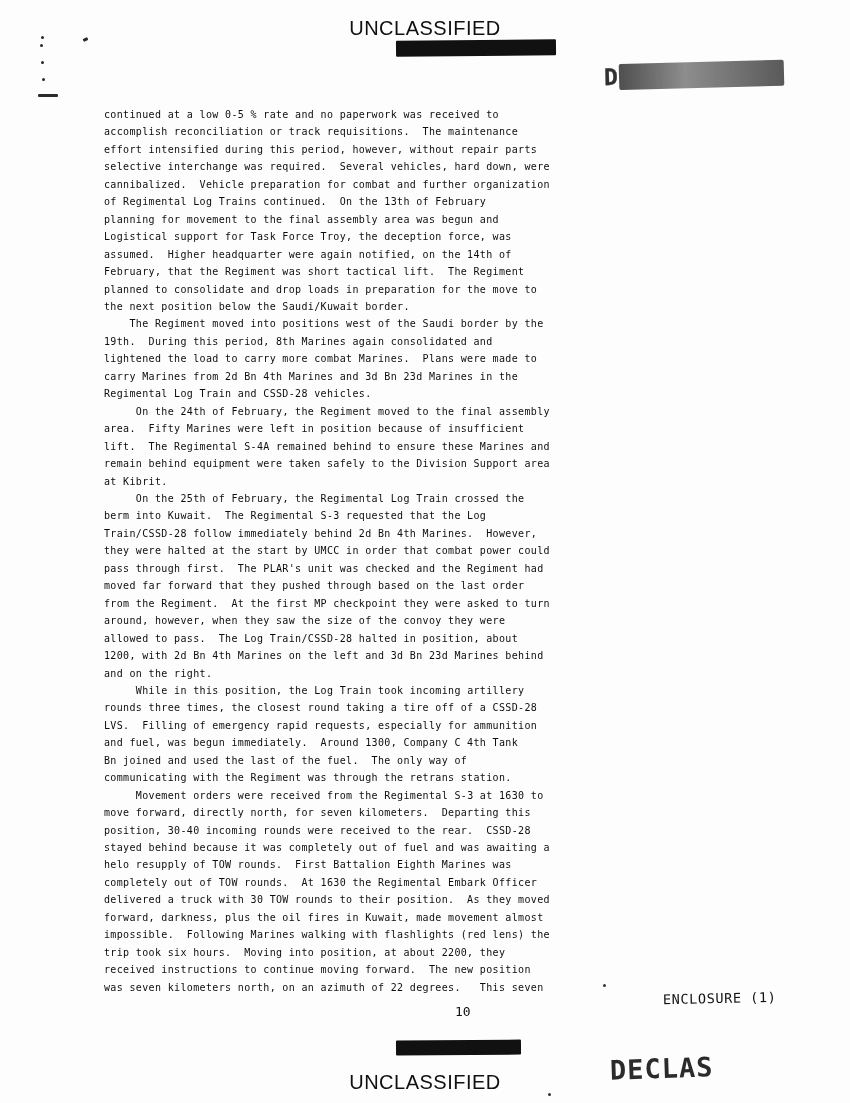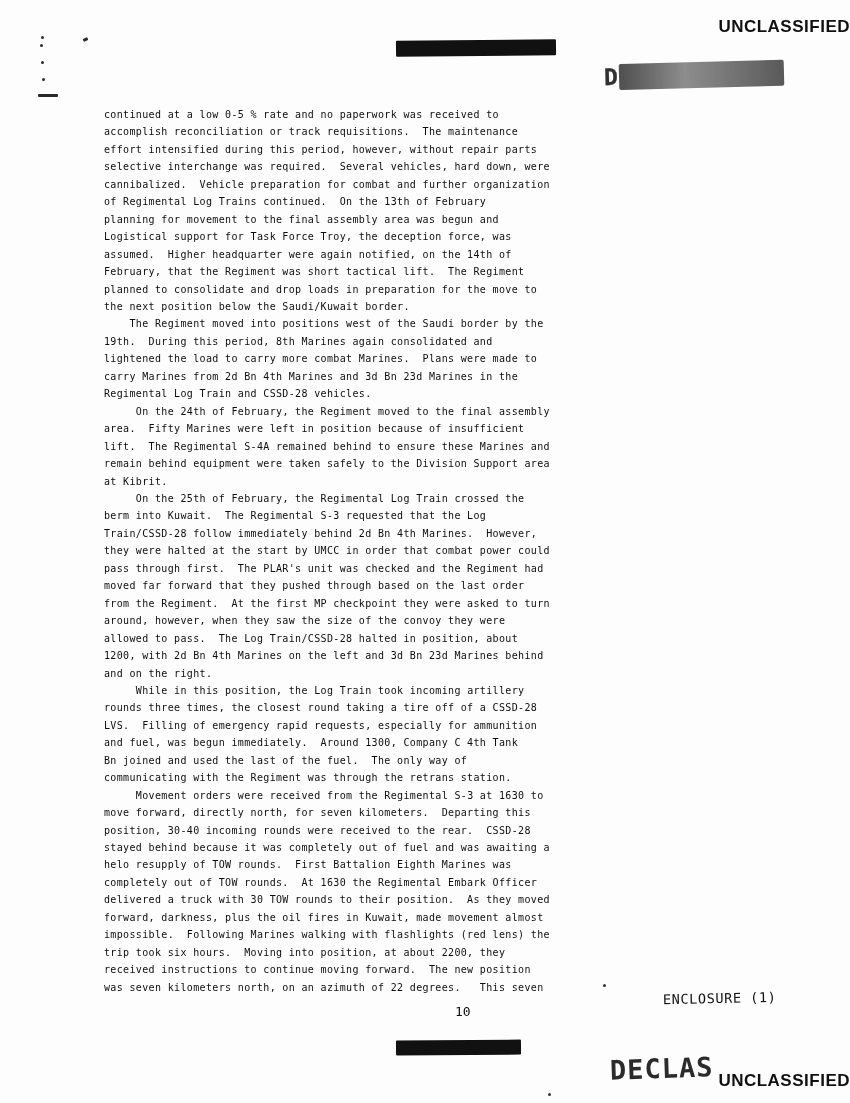--- a/index.html
+++ b/index.html
@@ -18,24 +18,24 @@
   .page {
     position: absolute;
     inset: 0;
     background: #fdfdfd;
   }
 
   
   .class-banner {
     position: absolute;
     width: 100%;
-    text-align: right;
+    text-align: center;
     font-family: "Liberation Sans", sans-serif;
-    font-weight: bold;
-    font-size: 17px;
+    font-weight: normal;
+    font-size: 20px;
     letter-spacing: 0.5px;
     color: #101010;
   }
   .class-top { top: 17px; left: 0; }
   .class-bottom { top: 1071px; left: 0; }
 
   
   .redaction {
     position: absolute;
     background: #111111;

